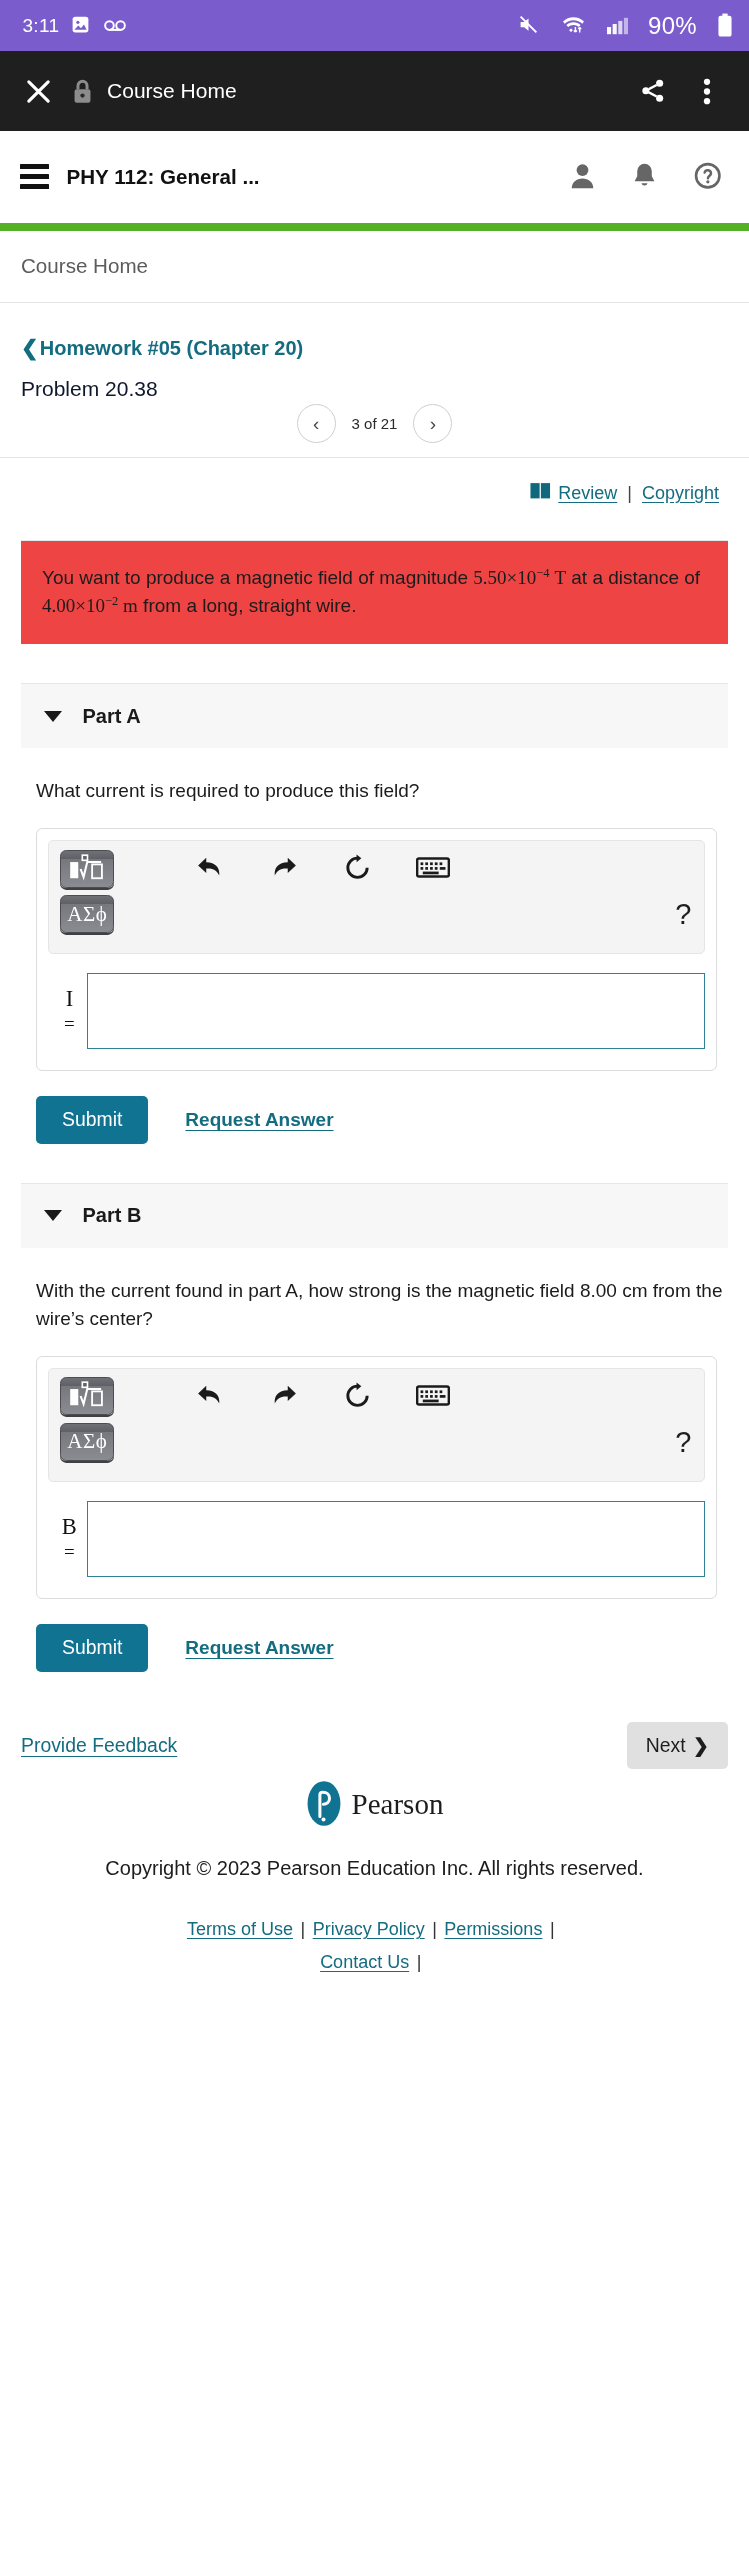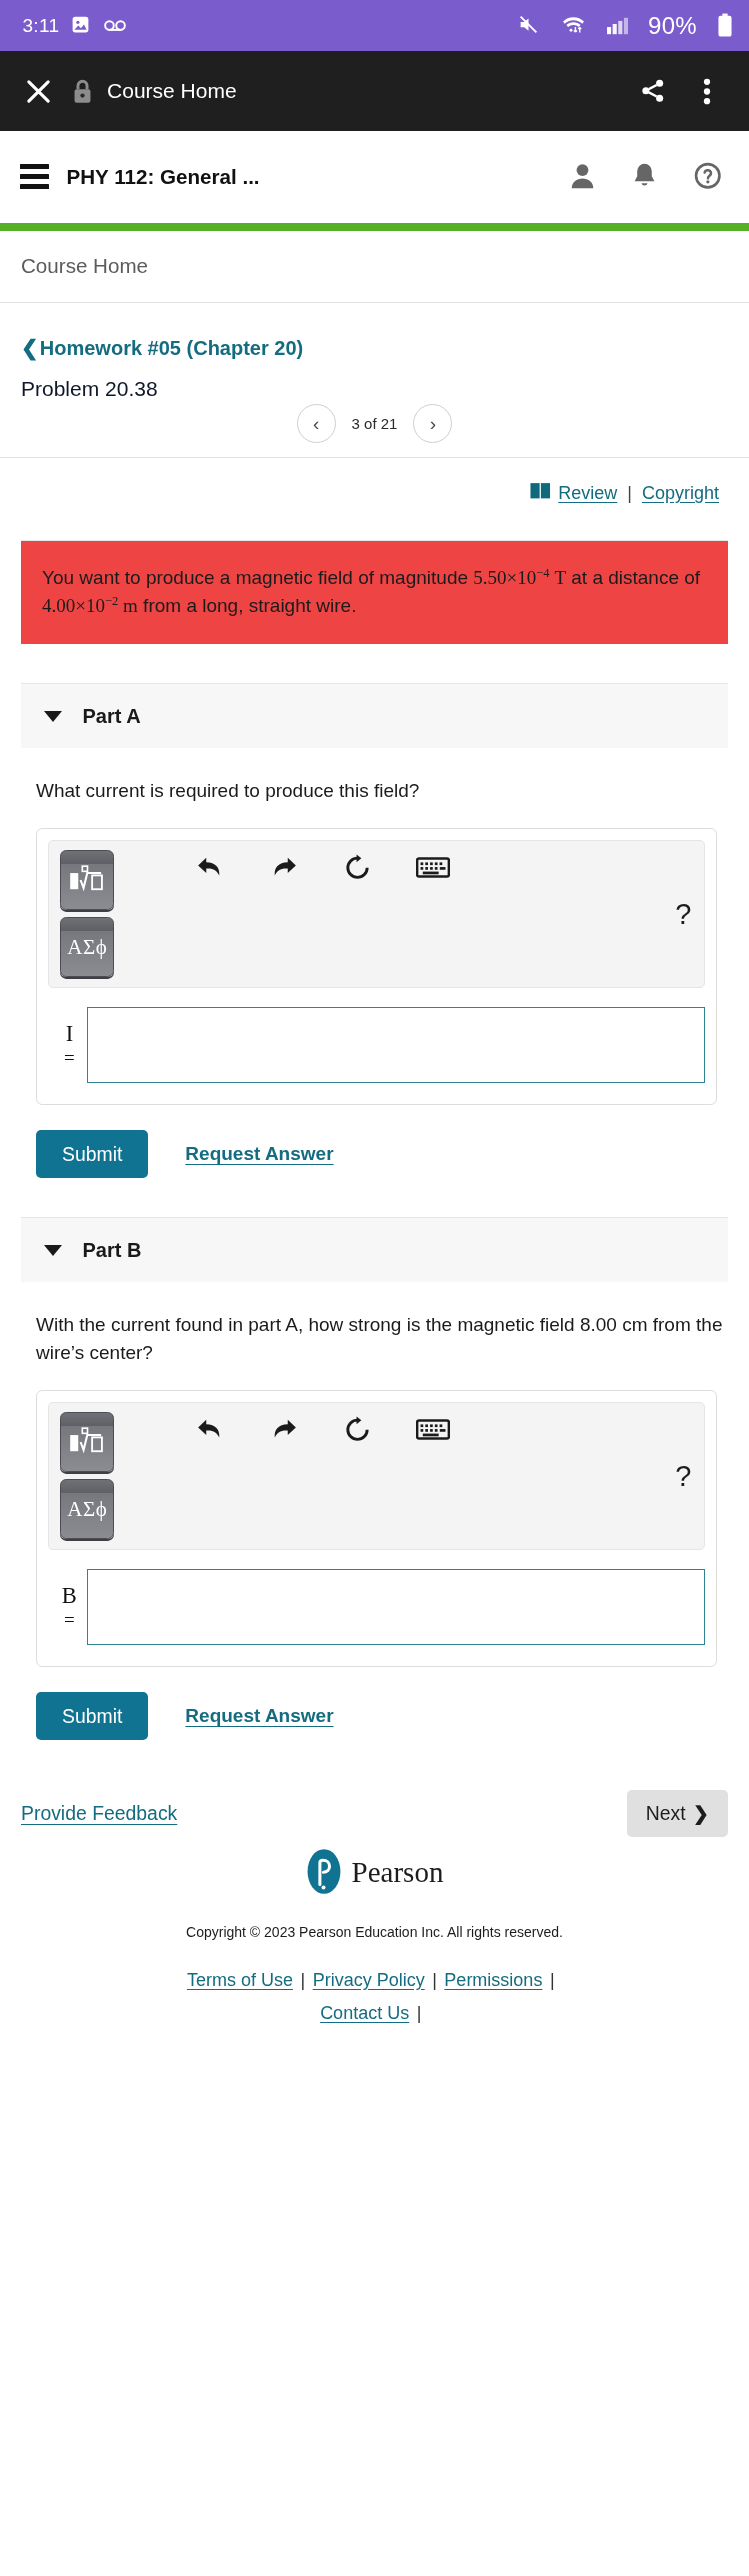--- a/index.html
+++ b/index.html
@@ -185,21 +185,21 @@
   .mathbar {
     background: #f4f4f4;
     border: 1.2px solid #e5e5e5;
     border-radius: 5px;
     min-height: 114px;
     display: flex;
     padding: 8.7px 11.2px 10px 11.2px;
   }
   .mathbar-left { display: flex; flex-direction: column; gap: 7.5px; }
   .math-btn {
-    width: 54px; height: 60px;
+    width: 54px; height: 38px;
     border-radius: 6.2px;
     background: linear-gradient(#6f7176 0%, #5e6066 22%, #76787e 23%, #8a8c92 100%);
     border: 0.6px solid #4b4d52;
     box-shadow: 0 1.9px 0 #3e4044;
     display: flex; align-items: center; justify-content: center;
     color: #ffffff;
   }
   .math-btn.greek { font-size: 21px; font-family: "Liberation Serif", serif; letter-spacing: 0.6px; }
   .mathbar-right {
     flex: 1;
@@ -291,30 +291,30 @@
     gap: 10px;
     margin-top: 11.2px;
   }
   .brand-name {
     font-family: "Liberation Serif", serif;
     font-size: 29px;
     color: #1d1d1d;
   }
   .copyright {
     text-align: center;
-    font-size: 14px;
+    font-size: 20px;
     color: #1d1d1d;
     line-height: 1.45;
     margin-top: 25px;
     padding: 0 37px;
   }
   .legal-links {
     text-align: center;
     font-size: 18px;
-    margin-top: 21px;
+    margin-top: 30px;
     line-height: 1.85;
     color: #333;
   }
   .legal-links a {
     color: #136c80;
     text-decoration: underline;
     text-underline-offset: 3.1px;
   }
   .legal-sep { padding: 0 7.5px; color: #333; }
 </style>

